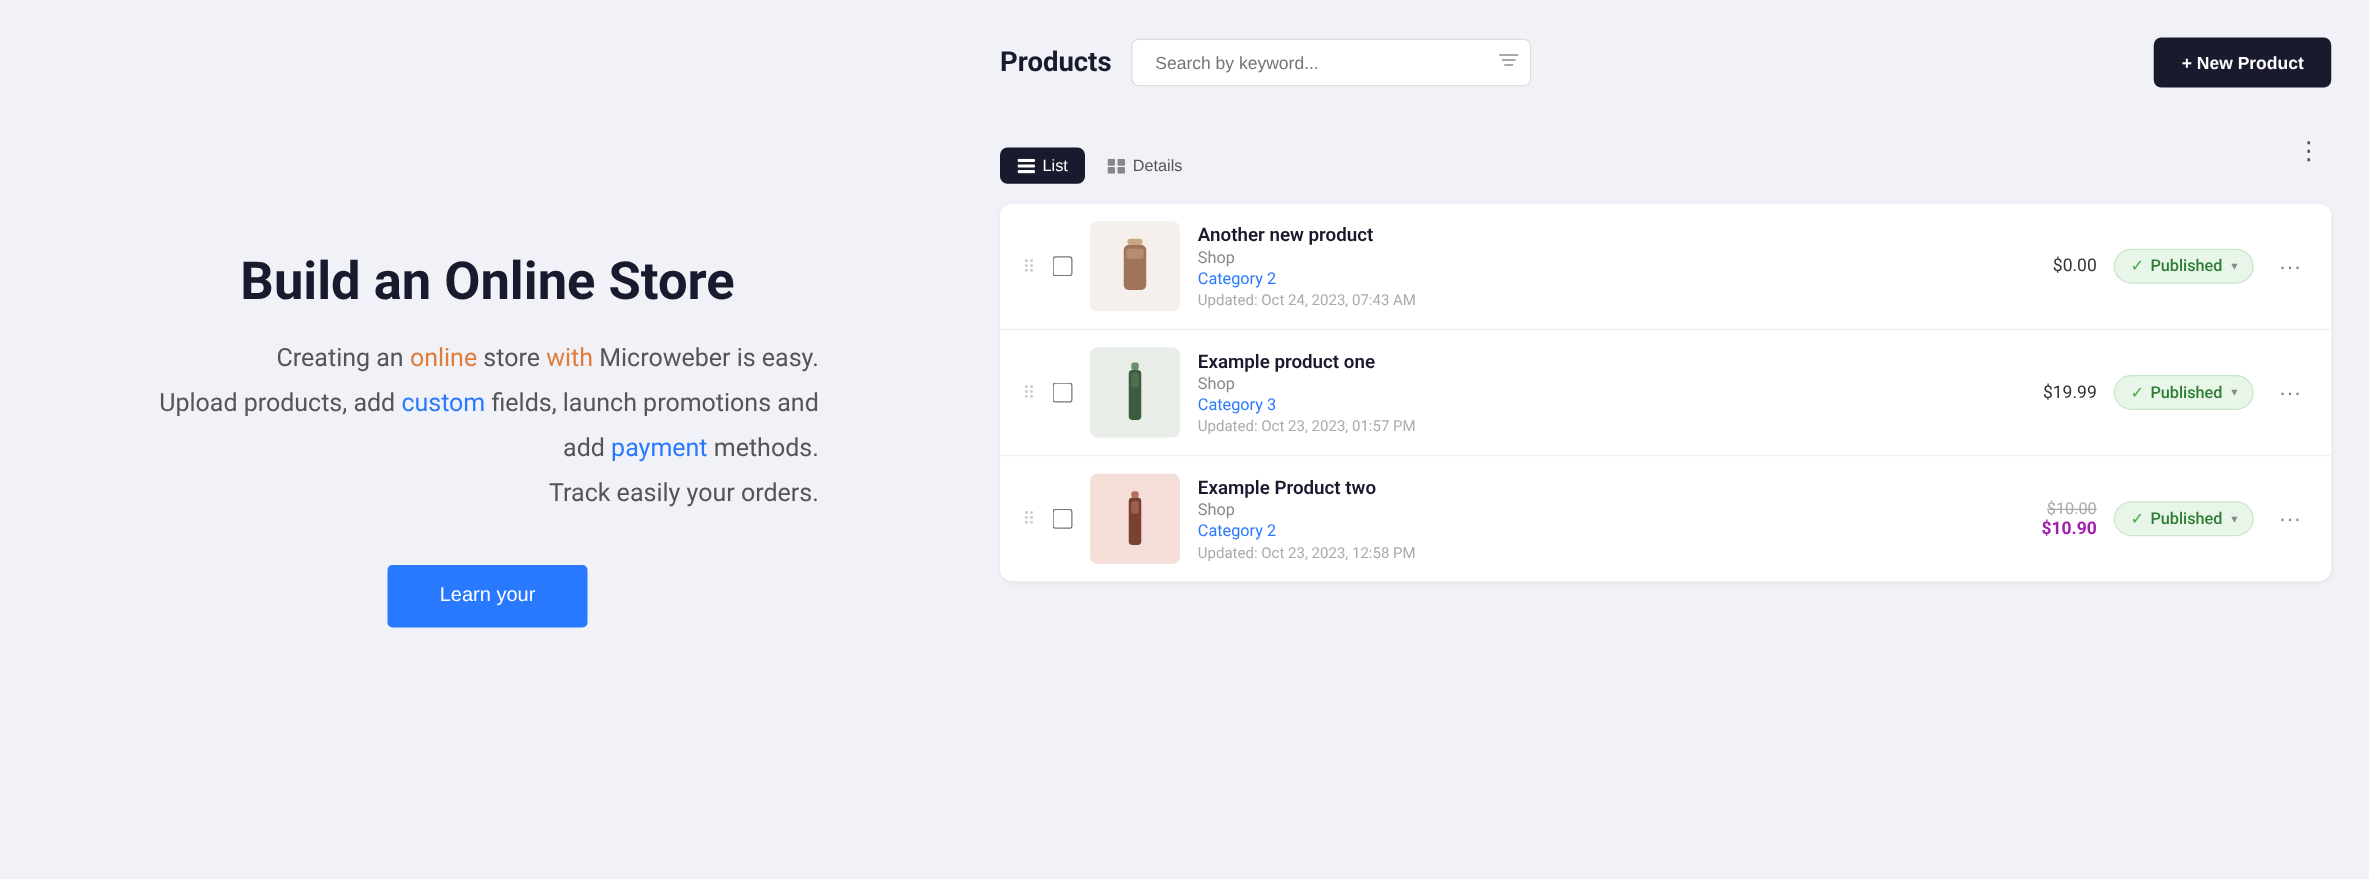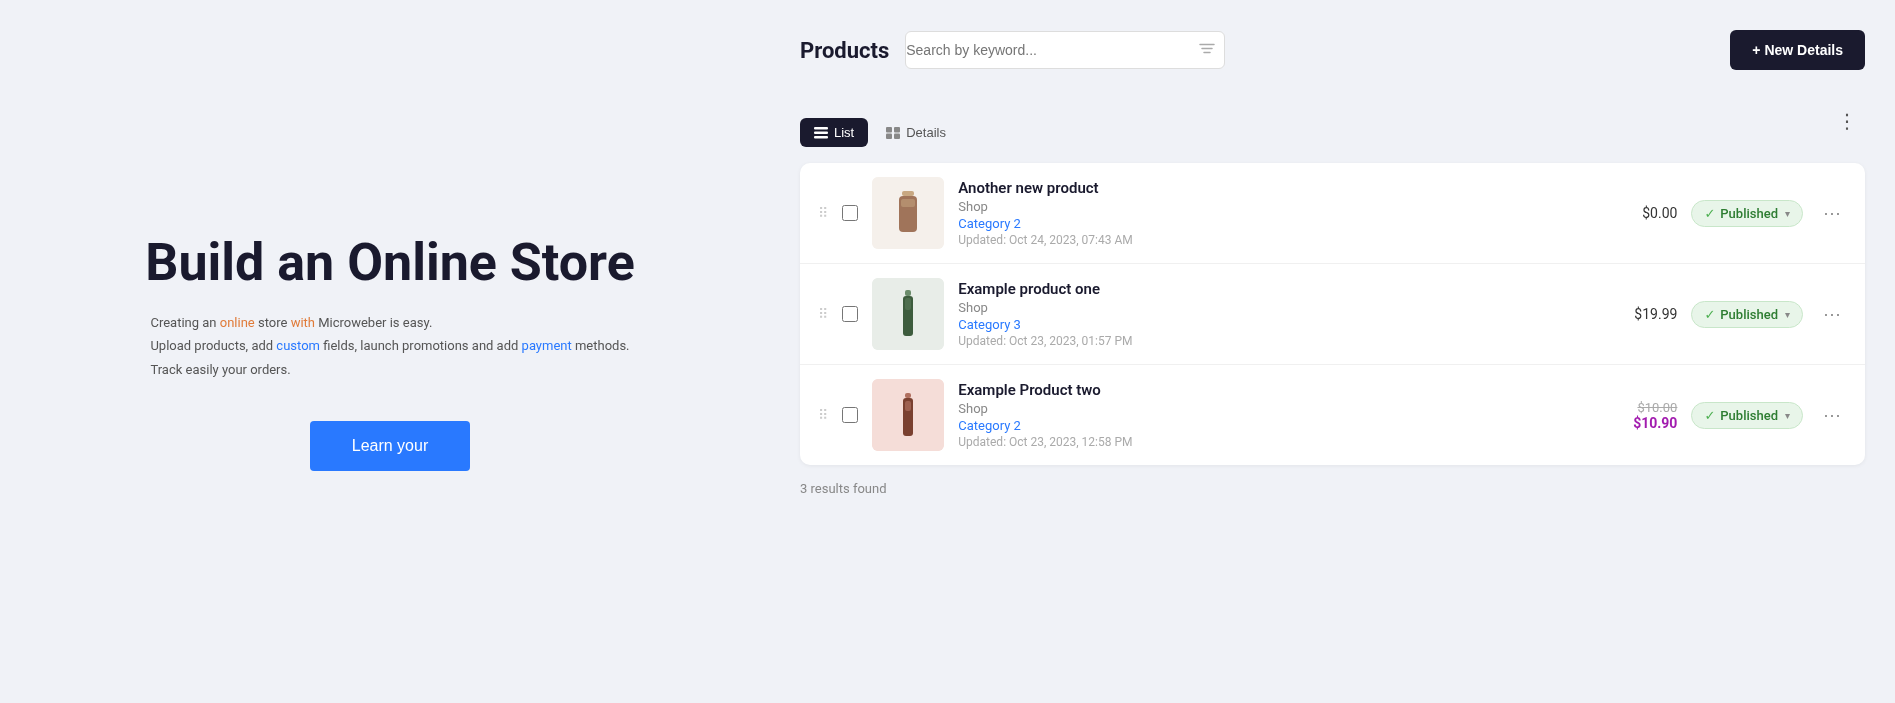--- a/index.html
+++ b/index.html
@@ -14,30 +14,30 @@
     .left-panel {
       width: 780px;
       display: flex;
       flex-direction: column;
       align-items: center;
       justify-content: center;
       padding: 40px;
       background: #f0f2f7;
     }
     .left-panel h1 {
-      font-size: 52px;
+      font-size: 42px;
       font-weight: 700;
       color: #1a1a2e;
       margin-bottom: 18px;
       text-align: center;
     }
     .left-panel p {
-      font-size: 13px;
+      font-size: 20px;
       color: #555;
-      text-align: left;
+      text-align: right;
       line-height: 1.8;
       max-width: 530px;
       margin-bottom: 40px;
     }
     .left-panel p span.orange { color: #e07b39; }
     .left-panel p span.blue { color: #2979ff; }
 
     .learn-more-btn {
       background: #2979ff;
       color: white;
@@ -71,21 +71,21 @@
       color: #1a1a2e;
       flex-shrink: 0;
     }
     .search-wrapper {
       flex: 1;
       position: relative;
       max-width: 320px;
     }
     .search-input {
       width: 100%;
-      padding: 10px 36px 10px 0;
+      padding: 10px 36px 10px 18px;
       border: 1px solid #ddd;
       border-radius: 6px;
       font-size: 14px;
       color: #999;
       background: white;
       outline: none;
     }
     .search-filter-icon {
       position: absolute;
       right: 10px;
@@ -292,21 +292,21 @@
     <div class="search-wrapper">
       <input class="search-input" type="text" placeholder="Search by keyword..." style="">
       <span class="search-filter-icon">
         <svg width="16" height="14" viewBox="0 0 16 14" fill="none" xmlns="http://www.w3.org/2000/svg">
           <line x1="1" y1="3" x2="15" y2="3" stroke="#aaa" stroke-width="1.5" stroke-linecap="round"></line>
           <line x1="3" y1="7" x2="13" y2="7" stroke="#aaa" stroke-width="1.5" stroke-linecap="round"></line>
           <line x1="5" y1="11" x2="11" y2="11" stroke="#aaa" stroke-width="1.5" stroke-linecap="round"></line>
         </svg>
       </span>
     </div>
-    <button class="new-product-btn">+ New Details</button>
+    <button class="new-product-btn">+ New Product</button>
   </div>
 
   <div class="view-toggle">
     <button class="toggle-btn active">
       <svg width="14" height="12" viewBox="0 0 14 12" fill="none">
         <rect x="0" y="0" width="14" height="2.5" rx="1" fill="white"></rect>
         <rect x="0" y="4.5" width="14" height="2.5" rx="1" fill="white"></rect>
         <rect x="0" y="9" width="14" height="2.5" rx="1" fill="white"></rect>
       </svg>
       <span>List</span>
@@ -405,15 +405,14 @@
       <div class="published-badge">
         <span class="check">✓</span>
         <span>Published</span>
         <span class="chevron">▾</span>
       </div>
       <button class="row-more-btn">···</button>
     </div>
 
   </div>
 
-  <div class="results-count">3 results found</div>
 
 </div>
 
 </body></html>

